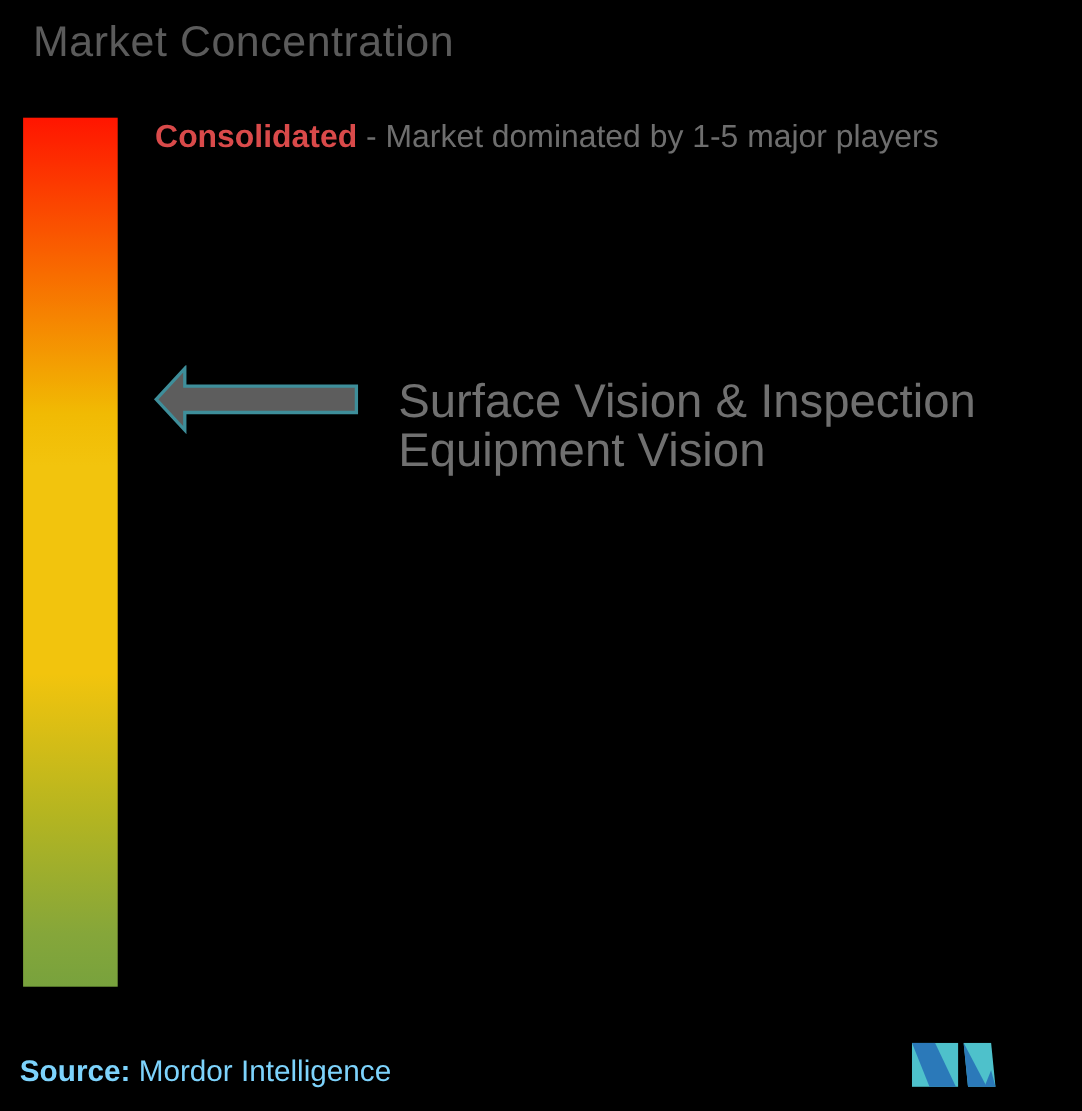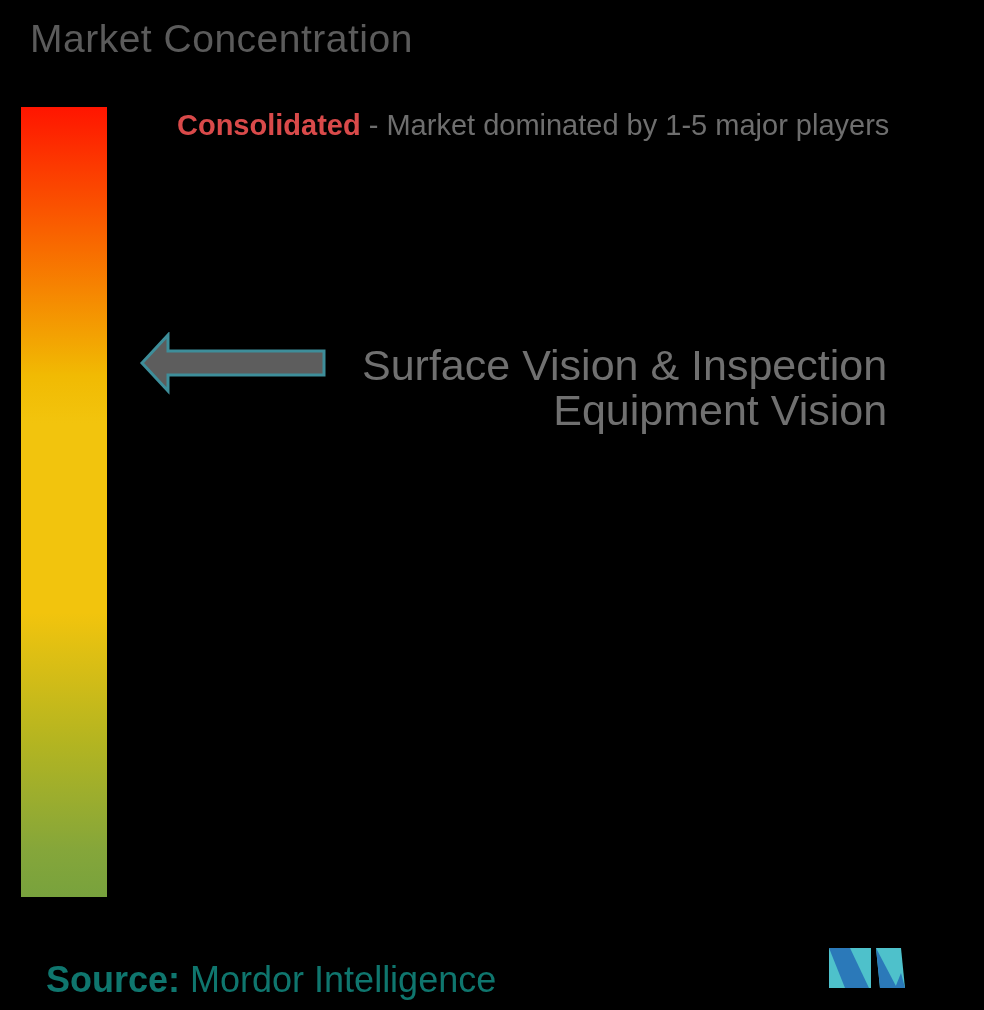--- a/index.html
+++ b/index.html
@@ -7,21 +7,20 @@
     padding: 0;
     background: #000000;
   }
   .canvas {
     position: relative;
     width: 908px;
     height: 1010px;
     background: #000000;
     overflow: hidden;
     font-family: "Liberation Sans", sans-serif;
-    text-align: right;
   }
   .page-title {
     position: absolute;
     left: 30px;
     top: 17px;
     font-size: 39px;
     letter-spacing: 0.5px;
     color: #5b5b5b;
     white-space: nowrap;
   }
@@ -42,21 +41,20 @@
       #78a23d 100%);
   }
   .consolidated-line {
     position: absolute;
     left: 141px;
     top: 108px;
     font-size: 29px;
     line-height: 34px;
     color: #6e6e6e;
     white-space: nowrap;
-    margin-left: 36px;
   }
   .consolidated-line .lbl {
     color: #d94a4a;
     font-weight: bold;
   }
   .arrow-svg {
     position: absolute;
     left: 138px;
     top: 332px;
     width: 190px;
@@ -81,24 +79,23 @@
     color: #6e6e6e;
   }
   .fragmented-block .lbl {
     color: #70ad3f;
     font-weight: bold;
   }
   .source-line {
     position: absolute;
     left: 18px;
     top: 959px;
-    font-size: 36px;
-    color: #0f766e;
+    font-size: 27px;
+    color: #7dd3fc;
     white-space: nowrap;
-    margin-left: 28px;
   }
   .source-line .lbl {
     font-weight: bold;
   }
   .logo-svg {
     position: absolute;
     left: 829px;
     top: 948px;
     width: 78px;
     height: 41px;

